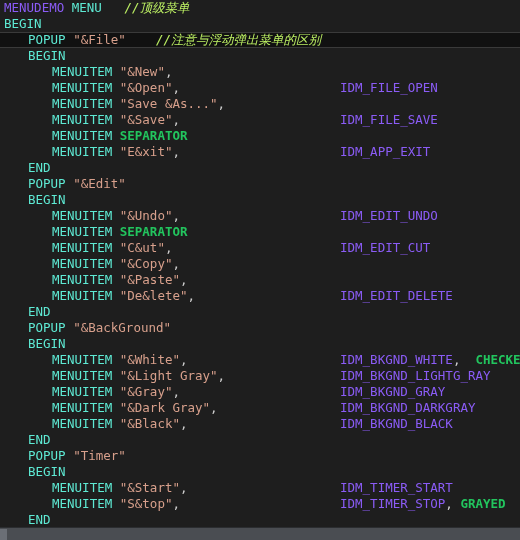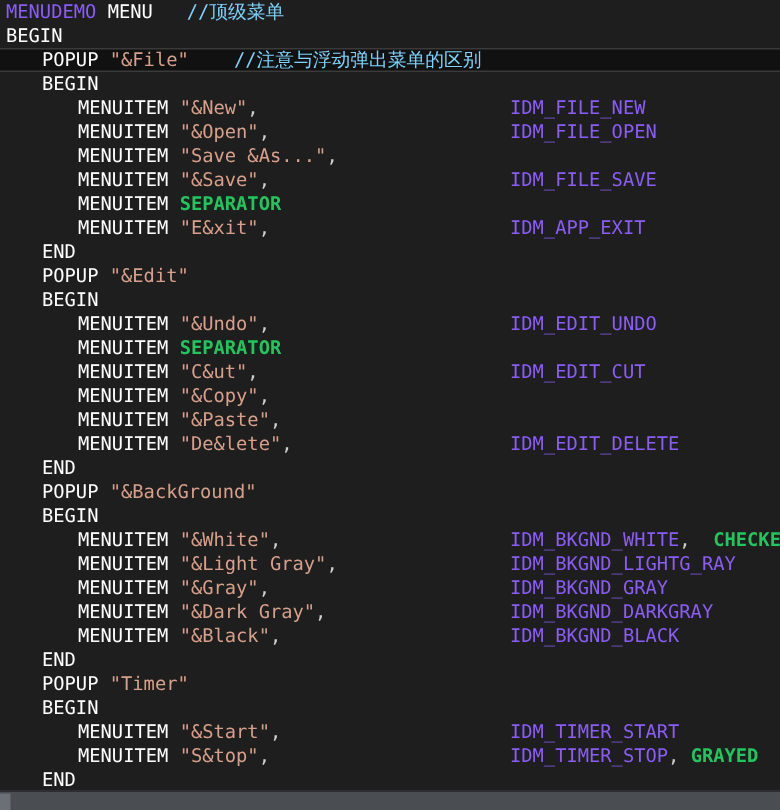--- a/index.html
+++ b/index.html
@@ -40,24 +40,24 @@
     left: 4px;
     top: 0;
   }
   .ident {
     position: absolute;
     left: 340px;
     top: 0;
     white-space: pre;
   }
   .kw-type   { color: #8b5cf6; }   
-  .kw-block  { color: #ffffff; }   
+  .kw-block  { color: #5eead4; }   
   .kw-light  { color: #22c55e; font-weight: bold; }   
   .str       { color: #d8a08c; }   
-  .cmt       { color: #7dd3fc; }   
+  .cmt       { color: #bef264; font-style: italic; }   
   .punct     { color: #cfcfcf; }
 
   #hscroll {
     position: absolute;
     left: 0;
     top: 527px;
     width: 520px;
     height: 13px;
     background: #4a4d52;
     border-top: 1px solid #2b2d30;
@@ -74,21 +74,21 @@
 </style>
 </head>
 <body>
 
 <div id="editor">
   <div id="lines">
       <div class="line"><span class="code" style="left: 4px;"><span class="kw-type">MENUDEMO</span><span class="punct"> </span><span class="kw-block">MENU</span><span class="punct">   </span><span class="cmt">//顶级菜单</span></span></div>
       <div class="line"><span class="code" style="left: 4px;"><span class="kw-block">BEGIN</span></span></div>
       <div class="line current"><span class="code" style="left: 28px;"><span class="kw-block">POPUP</span><span class="punct"> </span><span class="str">"&amp;File"</span><span class="punct">    </span><span class="cmt">//注意与浮动弹出菜单的区别</span></span></div>
       <div class="line"><span class="code" style="left: 28px;"><span class="kw-block">BEGIN</span></span></div>
-      <div class="line"><span class="code" style="left: 52px;"><span class="kw-block">MENUITEM</span><span class="punct"> </span><span class="str">"&amp;New"</span><span class="punct">,</span></span><span class="ident"><span class="kw-type">IDM_FILE_NEW</span></span></div>
+      <div class="line"><span class="code" style="left: 52px;"><span class="kw-block">MENUITEM</span><span class="punct"> </span><span class="str">"&amp;New"</span><span class="punct">,</span></span></div>
       <div class="line"><span class="code" style="left: 52px;"><span class="kw-block">MENUITEM</span><span class="punct"> </span><span class="str">"&amp;Open"</span><span class="punct">,</span></span><span class="ident"><span class="kw-type">IDM_FILE_OPEN</span></span></div>
       <div class="line"><span class="code" style="left: 52px;"><span class="kw-block">MENUITEM</span><span class="punct"> </span><span class="str">"Save &amp;As..."</span><span class="punct">,</span></span></div>
       <div class="line"><span class="code" style="left: 52px;"><span class="kw-block">MENUITEM</span><span class="punct"> </span><span class="str">"&amp;Save"</span><span class="punct">,</span></span><span class="ident"><span class="kw-type">IDM_FILE_SAVE</span></span></div>
       <div class="line"><span class="code" style="left: 52px;"><span class="kw-block">MENUITEM</span><span class="punct"> </span><span class="kw-light">SEPARATOR</span></span></div>
       <div class="line"><span class="code" style="left: 52px;"><span class="kw-block">MENUITEM</span><span class="punct"> </span><span class="str">"E&amp;xit"</span><span class="punct">,</span></span><span class="ident"><span class="kw-type">IDM_APP_EXIT</span></span></div>
       <div class="line"><span class="code" style="left: 28px;"><span class="kw-block">END</span></span></div>
       <div class="line"><span class="code" style="left: 28px;"><span class="kw-block">POPUP</span><span class="punct"> </span><span class="str">"&amp;Edit"</span></span></div>
       <div class="line"><span class="code" style="left: 28px;"><span class="kw-block">BEGIN</span></span></div>
       <div class="line"><span class="code" style="left: 52px;"><span class="kw-block">MENUITEM</span><span class="punct"> </span><span class="str">"&amp;Undo"</span><span class="punct">,</span></span><span class="ident"><span class="kw-type">IDM_EDIT_UNDO</span></span></div>
       <div class="line"><span class="code" style="left: 52px;"><span class="kw-block">MENUITEM</span><span class="punct"> </span><span class="kw-light">SEPARATOR</span></span></div>

